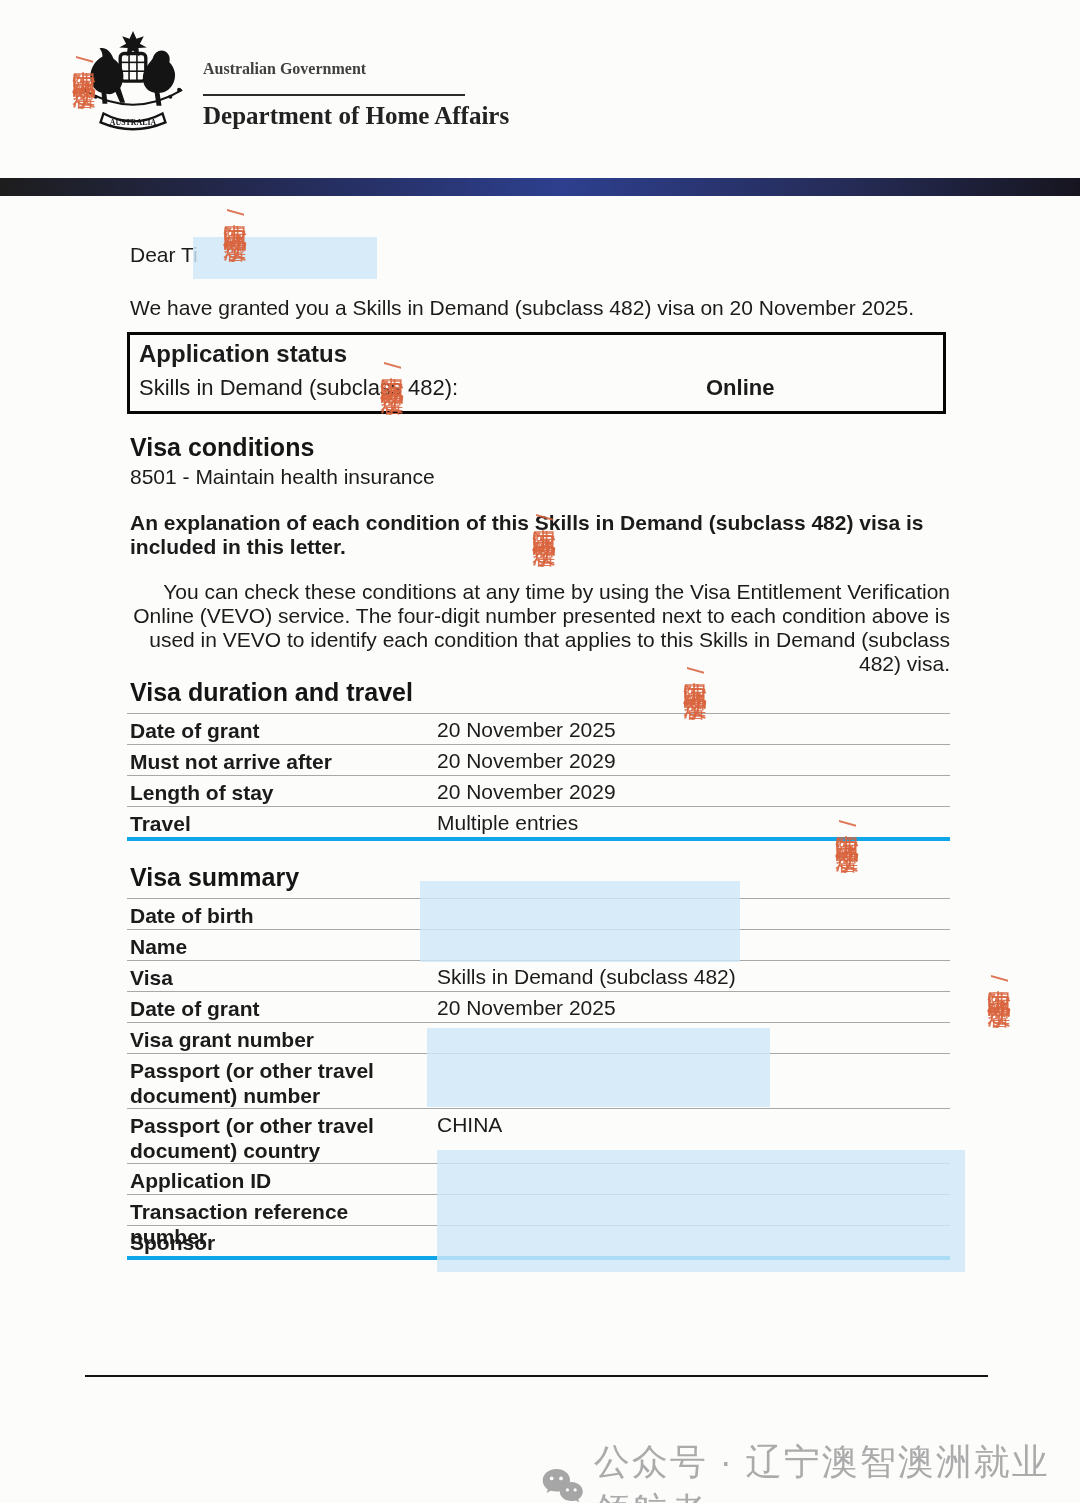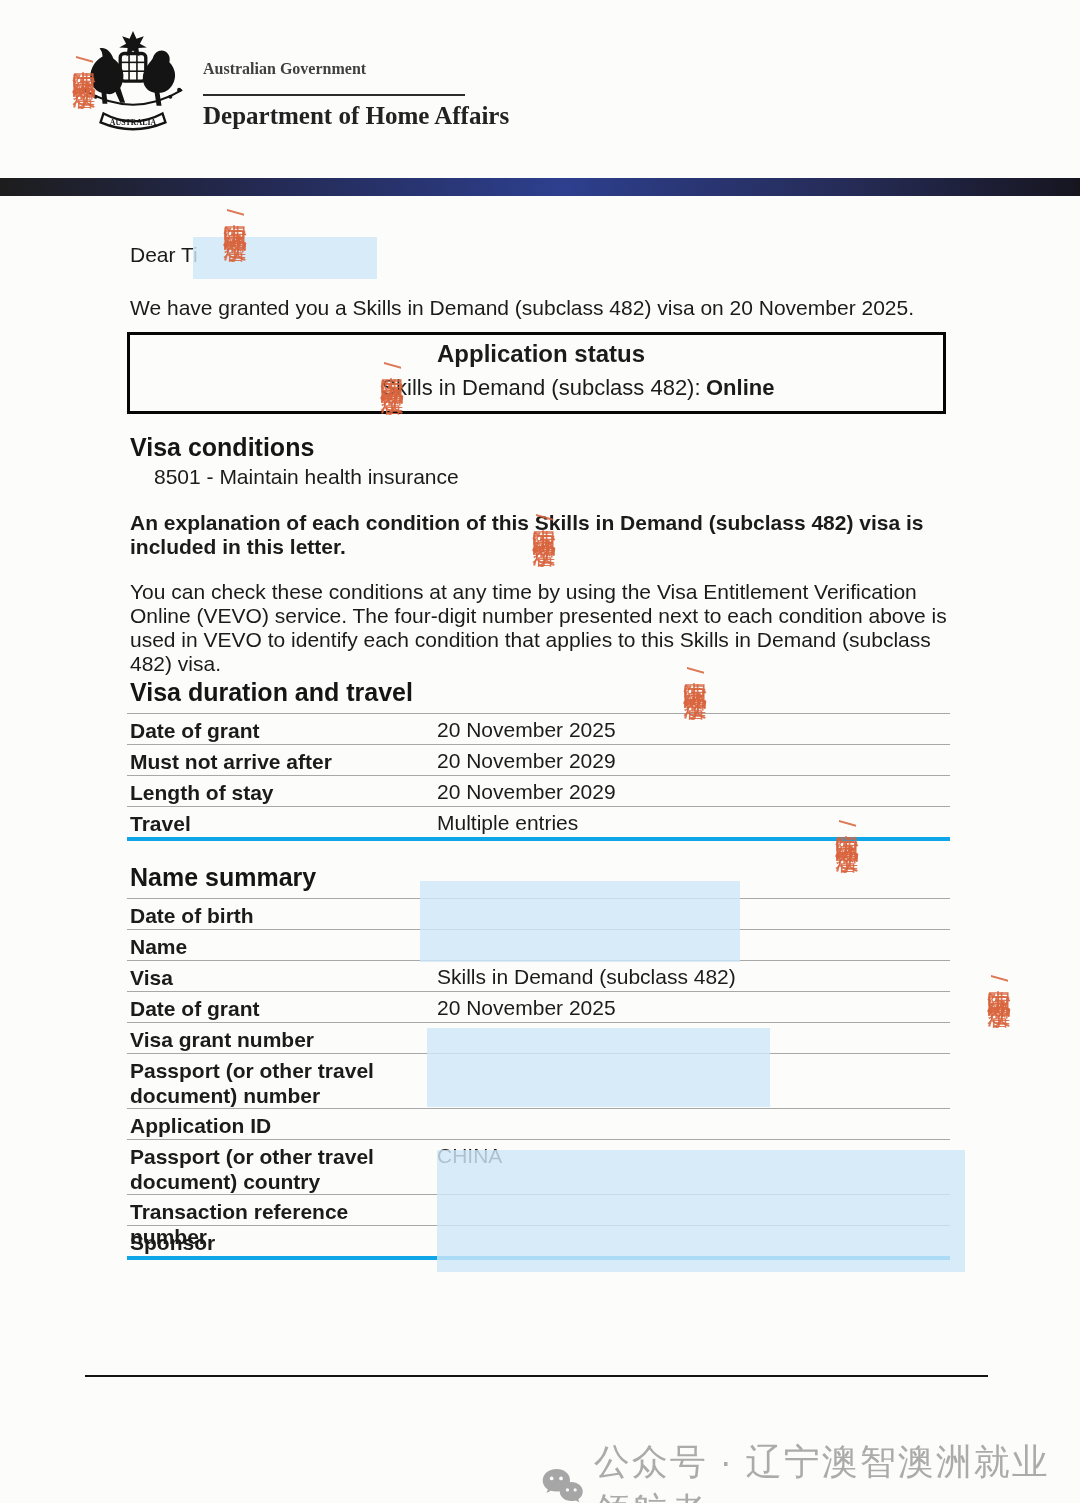--- a/index.html
+++ b/index.html
@@ -15,30 +15,30 @@
              font-weight:bold;font-size:25px;color:#222;}
   #band{position:absolute;left:0;top:178px;width:1080px;height:18px;
         background:linear-gradient(90deg,#1d1d1d 0%,#23284e 22%,#2d3f8e 52%,#262c58 78%,#16151f 100%);}
 
   
   .txt{position:absolute;font-size:21px;line-height:24px;color:#1b1b1b;}
   #salutation{left:130px;top:243px;}
   #intro{left:130px;top:296px;width:790px;}
 
   #status-box{position:absolute;left:127px;top:332px;width:804px;height:71px;
-              border:3px solid #060606;padding:5px 0 0 9px;text-align:center;}
+              border:3px solid #060606;padding:5px 0 0 9px;}
   #status-title{font-size:24px;font-weight:bold;}
   #status-row{position:relative;margin-top:7px;font-size:22px;}
   #status-value{position:absolute;left:567px;top:0;font-weight:bold;}
 
   .h2title{position:absolute;font-size:25px;font-weight:bold;color:#151515;}
   #cond-title{left:130px;top:433px;}
-  #cond-item{left:130px;top:465px;margin-left:24px;}
+  #cond-item{left:130px;top:465px;}
   #cond-p1{left:130px;top:511px;width:806px;font-weight:bold;}
-  #cond-p2{left:130px;top:580px;width:820px;}
+  #cond-p2{left:130px;top:580px;width:820px;text-align:right;}
   #dur-title{left:130px;top:678px;}
   #sum-title{left:130px;top:863px;}
 
   
   .tbl{position:absolute;left:127px;width:823px;border-bottom:4px solid #0ea5e9;}
   #dur-table{top:713px;}
   #sum-table{top:898px;}
   .trow{position:relative;border-top:1px solid #a8a8a8;height:30px;}
   .trow.tall{height:54px;}
   .tlabel{position:absolute;left:3px;top:4px;width:300px;font-weight:bold;font-size:21px;line-height:25px;}
@@ -131,21 +131,21 @@
     <div class="trow">
       <div class="tlabel">Length of stay</div>
       <div class="tvalue">20 November 2029</div>
     </div>
     <div class="trow">
       <div class="tlabel">Travel</div>
       <div class="tvalue">Multiple entries</div>
     </div>
   </div>
 
-  <div id="sum-title" class="h2title">Name summary</div>
+  <div id="sum-title" class="h2title">Visa summary</div>
   <div id="sum-table" class="tbl">
     <div class="trow">
       <div class="tlabel">Date of birth</div>
       <div class="tvalue"></div>
     </div>
     <div class="trow">
       <div class="tlabel">Name</div>
       <div class="tvalue"></div>
     </div>
     <div class="trow">
@@ -155,29 +155,29 @@
     <div class="trow">
       <div class="tlabel">Date of grant</div>
       <div class="tvalue">20 November 2025</div>
     </div>
     <div class="trow">
       <div class="tlabel">Visa grant number</div>
       <div class="tvalue"></div>
     </div>
     <div class="trow tall">
       <div class="tlabel">Passport (or other travel document) number</div>
-      <div class="tvalue"></div>
-    </div>
-    <div class="trow">
-      <div class="tlabel">Application ID</div>
       <div class="tvalue"></div>
     </div>
     <div class="trow tall">
       <div class="tlabel">Passport (or other travel document) country</div>
       <div class="tvalue">CHINA</div>
+    </div>
+    <div class="trow">
+      <div class="tlabel">Application ID</div>
+      <div class="tvalue"></div>
     </div>
     <div class="trow">
       <div class="tlabel">Transaction reference number</div>
       <div class="tvalue"></div>
     </div>
     <div class="trow">
       <div class="tlabel">Sponsor</div>
       <div class="tvalue"></div>
     </div>
   </div>

